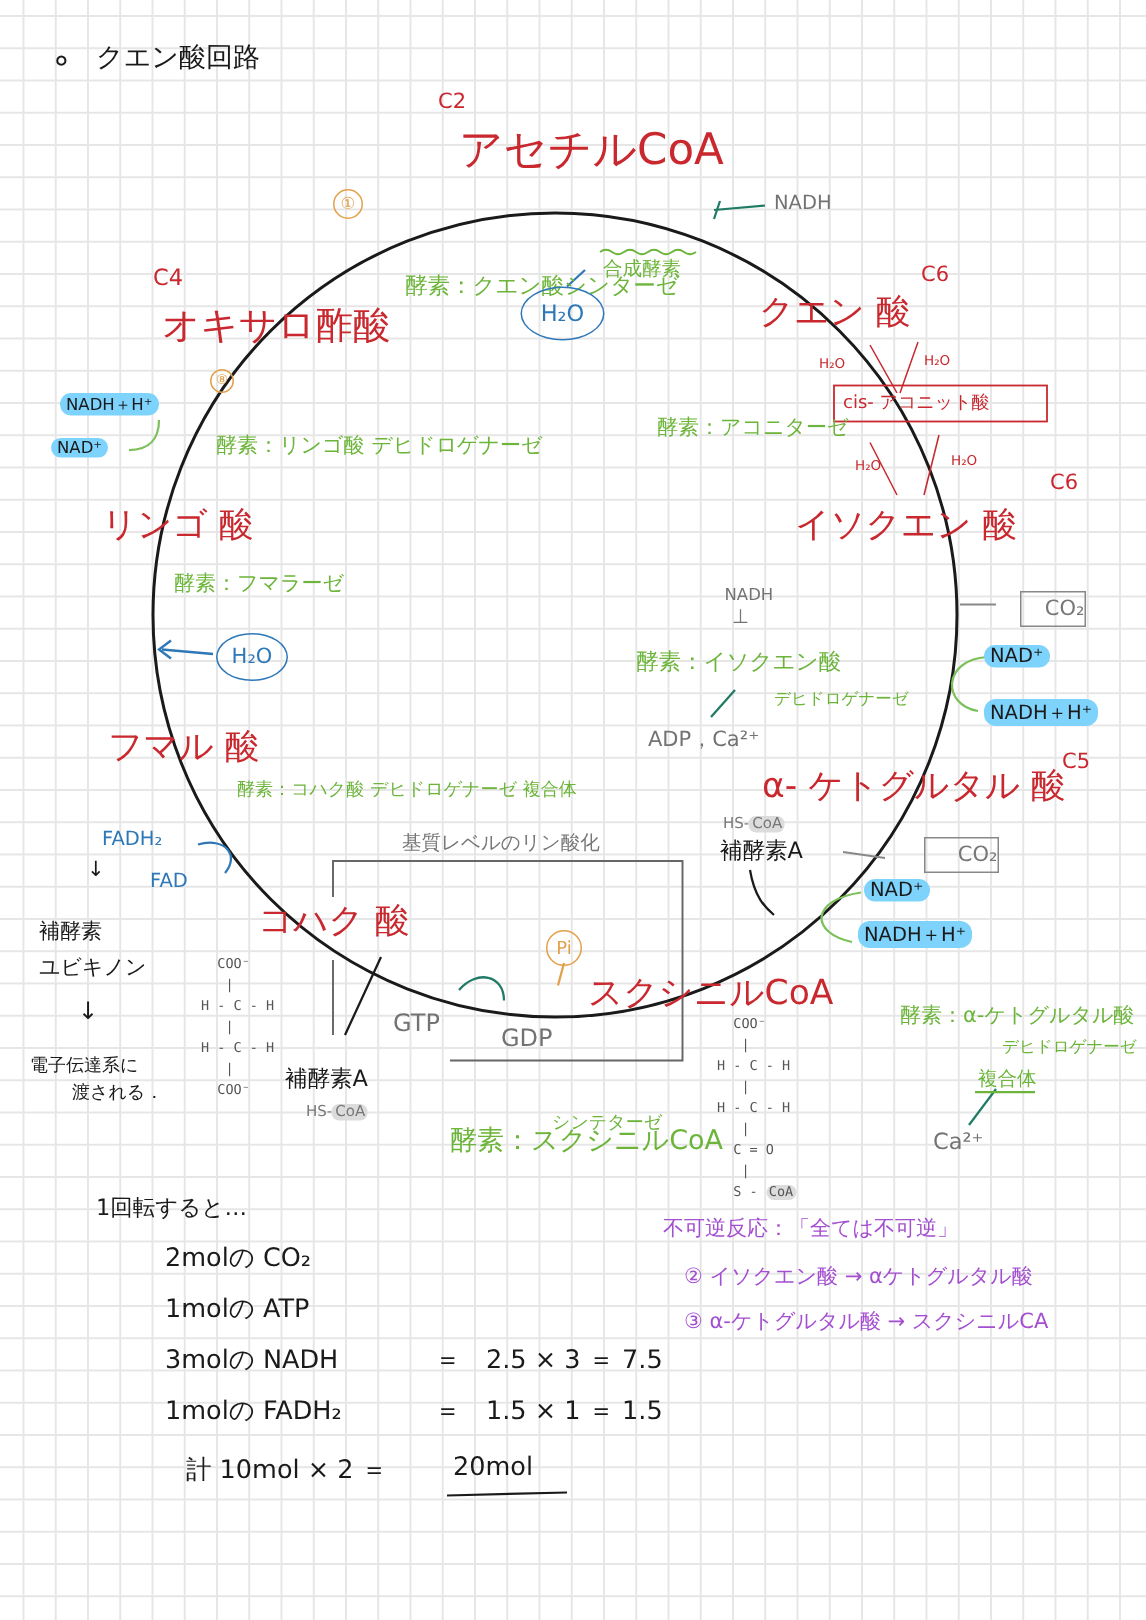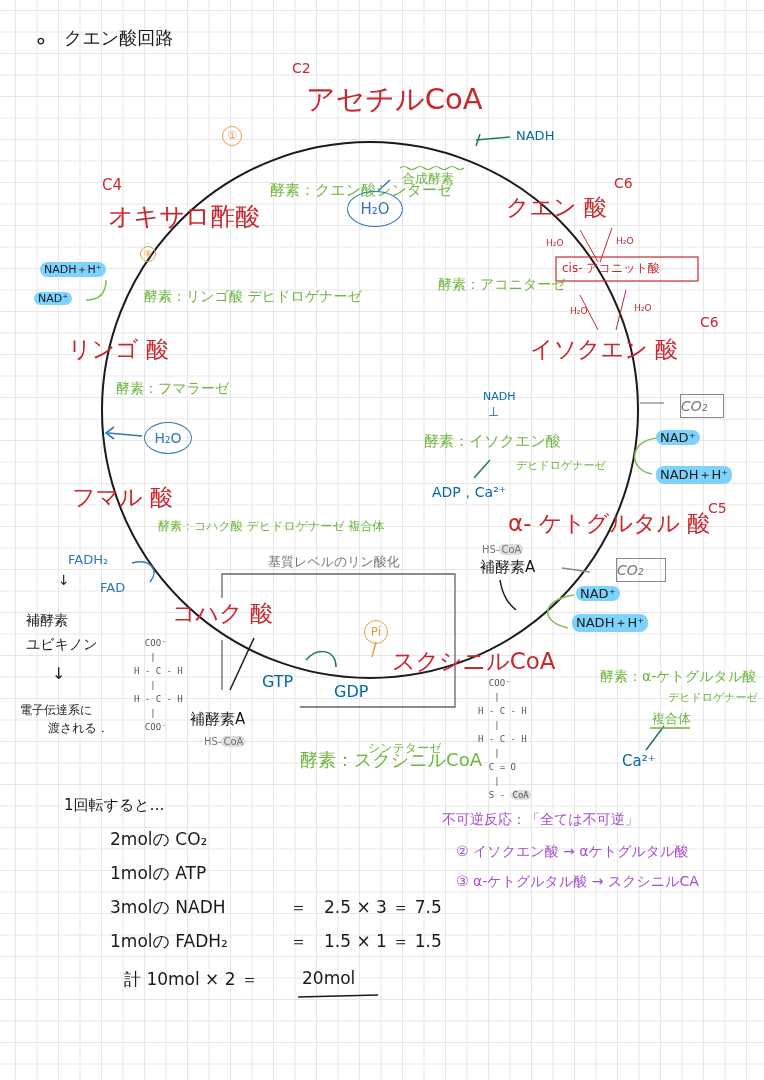--- a/index.html
+++ b/index.html
@@ -9,31 +9,31 @@
     background-image:
       linear-gradient(to right, #e6e6e6 1px, transparent 1px),
       linear-gradient(to bottom, #e6e6e6 1px, transparent 1px);
     background-size:21.5px 21.5px;
     background-position:15px 10px;
     font-family:"DejaVu Sans", sans-serif;
   }
   .abs { position:absolute; white-space:nowrap; }
   .red { color:#c8282e; }
   .green { color:#6cb53a; }
-  .teal { color:#0369a1; }
+  .teal { color:#737373; }
   .blue { color:#2f78b8; }
   .orange { color:#e3a04a; }
   .black { color:#1a1a1a; }
   .purple { color:#a44ed0; }
   .gray { color:#777; }
   .hl { background:#7dd3fc; border-radius:8px; padding:0 4px; }
   .hlgray { background:#dcdcdc; border-radius:5px; padding:0 2px; }
   .circ { border:1.6px solid #2f78b8; border-radius:50%; text-align:center; }
   .ocirc { border:1.4px solid #e3a04a; border-radius:50%; text-align:center; }
-  .box { border:1.4px solid #888; text-align:left;font-style:italic; }
+  .box { border:1.4px solid #888; text-align:right; }
   svg.overlay { position:absolute; left:0; top:0; }
   .mol { font-size:23px; }
   .enz { font-size:14px; }
   .small { font-size:11px; }
   .chem { font-family:"DejaVu Sans Mono", monospace; font-size:9px; line-height:14px; color:#555; white-space:pre; }
   .notes { font-size:17px; line-height:34px; }
   .irr { font-size:14px; line-height:30px; }
 </style>
 </head>
 <body>

